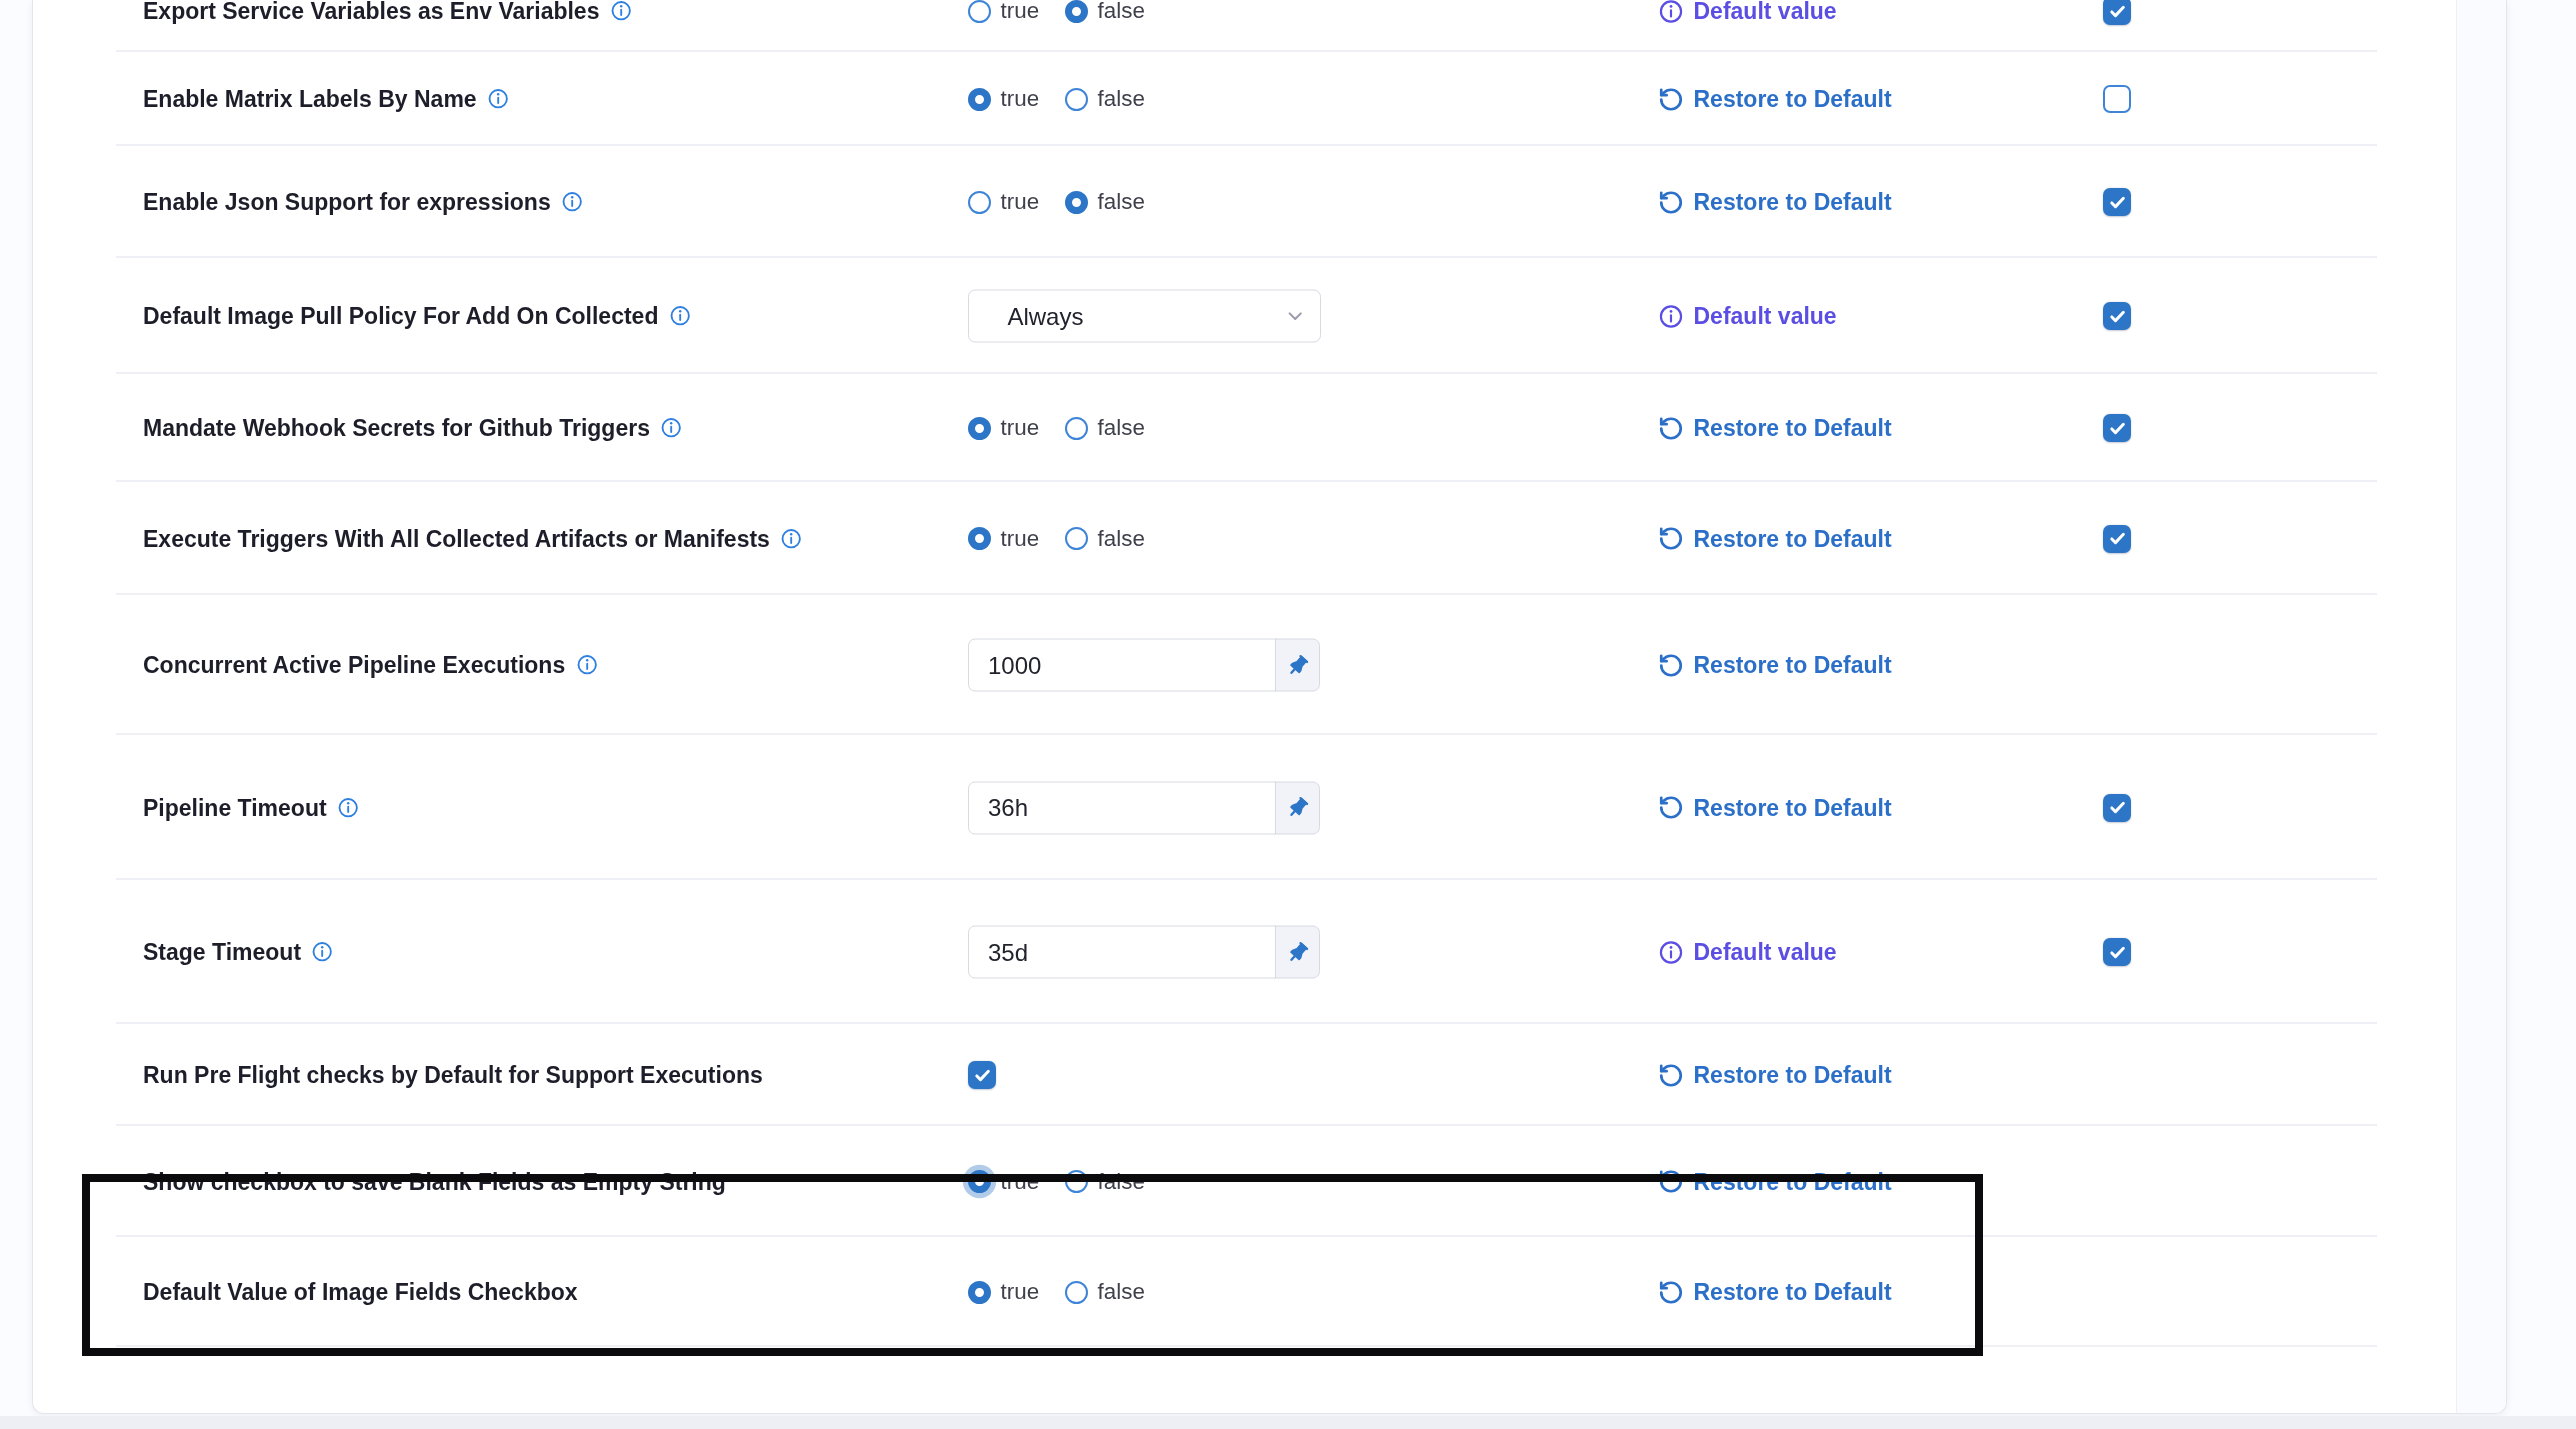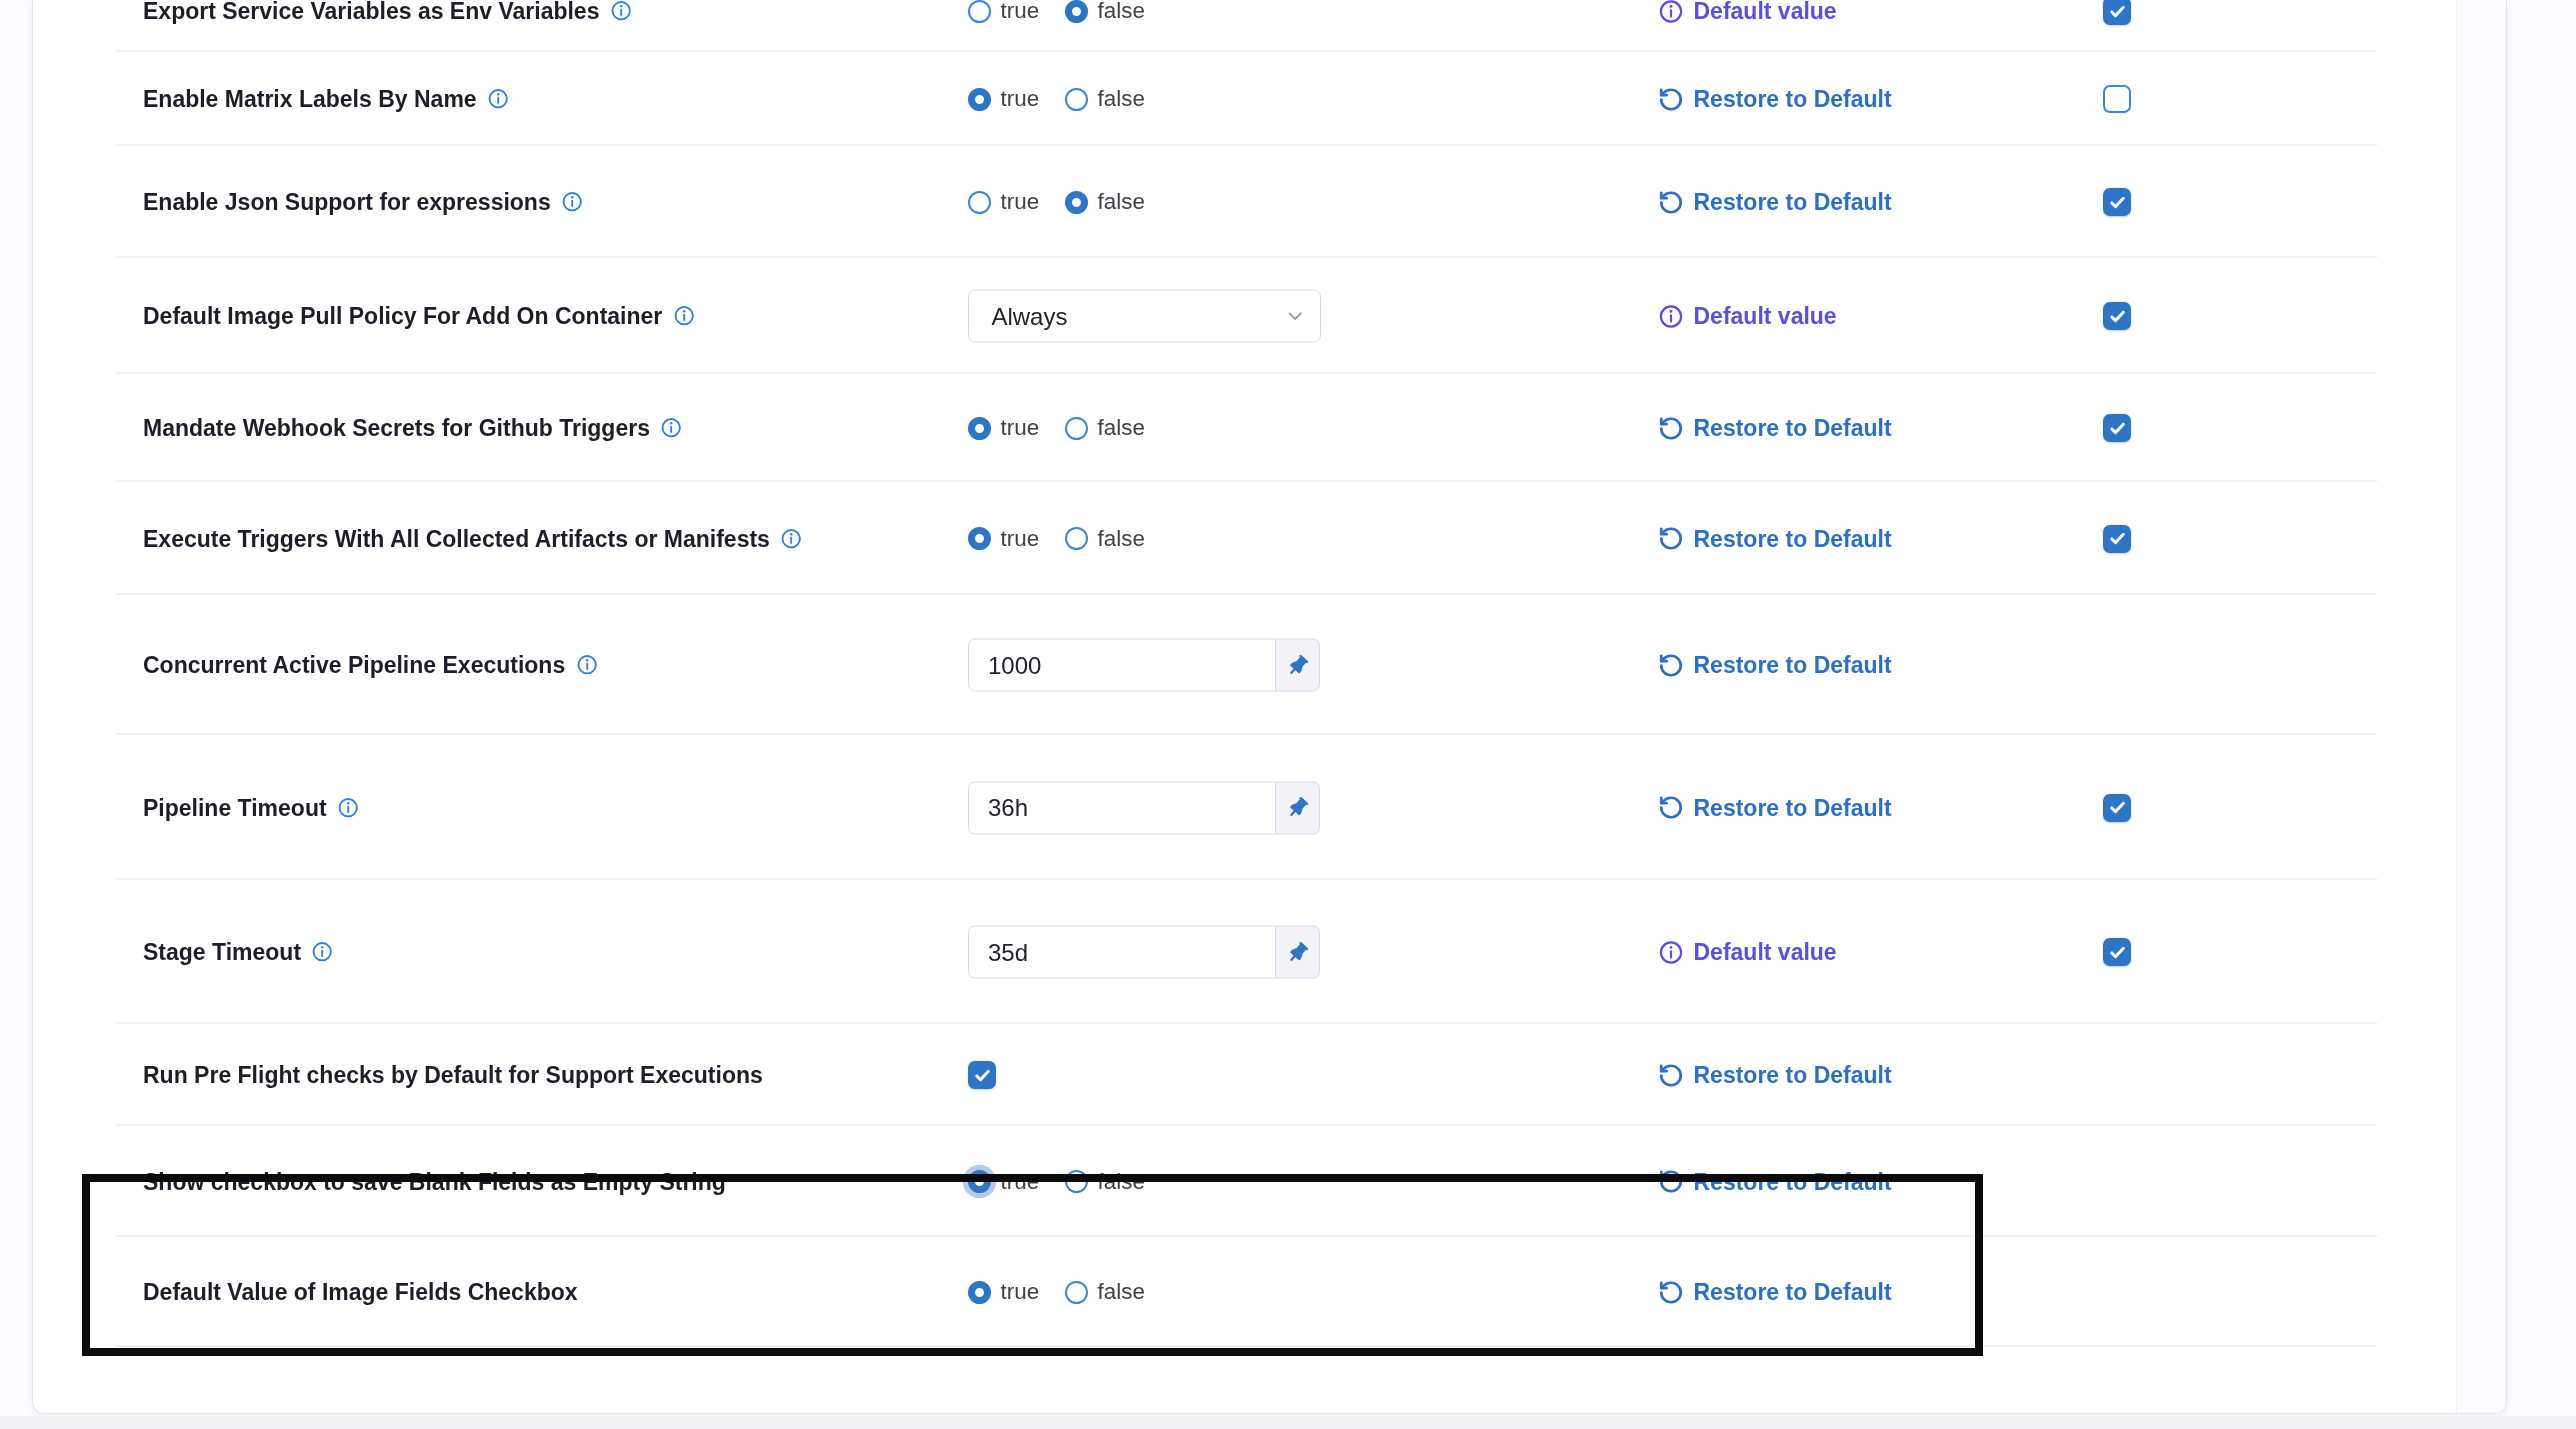--- a/index.html
+++ b/index.html
@@ -36,21 +36,21 @@
   .radio-label { font-size:22.4px; color:var(--radio-text,#3f404b); margin-left:9.5px; }
   .cb { width:28px; height:28px; border-radius:7px; box-sizing:border-box; display:flex; align-items:center; justify-content:center; flex:none; }
   .cb--checked { background:var(--control-blue,#2d76c7); box-shadow:0 0.9px 1.7px rgba(20,40,80,.25); }
   .cb--unchecked { border:2.2px solid var(--unsel-border,#3e85d8); background:#fff; }
   .cb svg { width:21px; height:21px; }
   .select {
     width:353px; height:53px; box-sizing:border-box; background:#fff;
     border:1.7px solid var(--input-border,#d8dae2); border-radius:7px;
     display:flex; align-items:center; justify-content:space-between; padding:0 14px 0 22.4px; cursor:pointer;
   }
-  .select-value { font-size:24px; color:#23232e; }
+  .select-value { font-size:24px; color:#23232e;margin-left:16px; }
   .chevron { width:22.4px; height:22.4px; color:#9a9cab; display:inline-flex; flex:none; }
   .input-wrap { display:flex; align-items:center; }
   .text-input {
     width:309px; height:53px; box-sizing:border-box; background:#fff;
     border:1.7px solid var(--input-border,#d8dae2); border-radius:7px 0 0 7px;
     font-size:24px; color:#23232e; padding:0 0 0 19px; font-family:inherit; outline:none;
   }
   .pin-btn {
     width:45px; height:53px; margin-left:-1.7px; box-sizing:border-box; cursor:pointer;
     border:1.7px solid var(--input-border,#d8dae2); border-radius:0 7px 7px 0;
@@ -177,21 +177,21 @@
         <div class="cell cell--checkbox">
           <span class="cb cb--checked">
             <svg viewBox="0 0 24 24" fill="none" stroke="#ffffff" stroke-width="3.4" stroke-linecap="round" stroke-linejoin="round">
               <path d="M5.5 12.5l4.2 4.2 9-9.5"></path>
             </svg>
           </span>
         </div>
       </div>
       <div class="row" style="height: 116px;">
         <div class="cell cell--label">
-          <span class="row-label">Default Image Pull Policy For Add On Container</span>
+          <span class="row-label">Default Image Pull Policy For Add On Collected</span>
           <span class="info-icon">
             <svg viewBox="0 0 24 24" fill="none" stroke="currentColor" stroke-width="2">
               <circle cx="12" cy="12" r="9.3"></circle>
               <path d="M12 11v5.6" stroke-linecap="round"></path>
               <circle cx="12" cy="7.3" r="1.3" fill="currentColor" stroke="none"></circle>
             </svg>
           </span>
         </div>
         <div class="cell cell--control">
           <div class="select">

